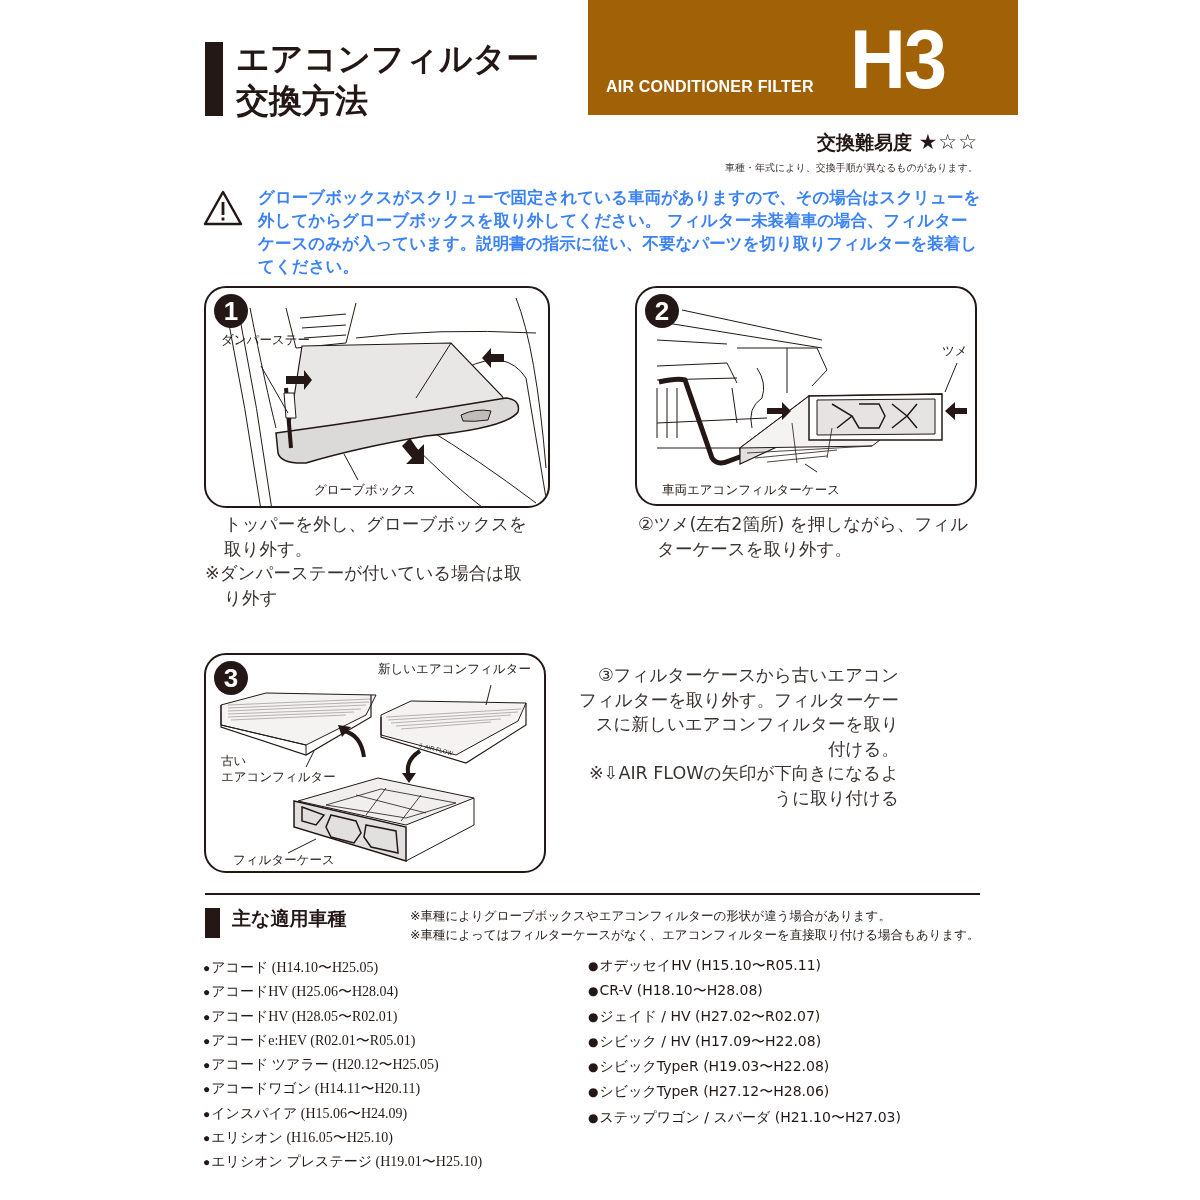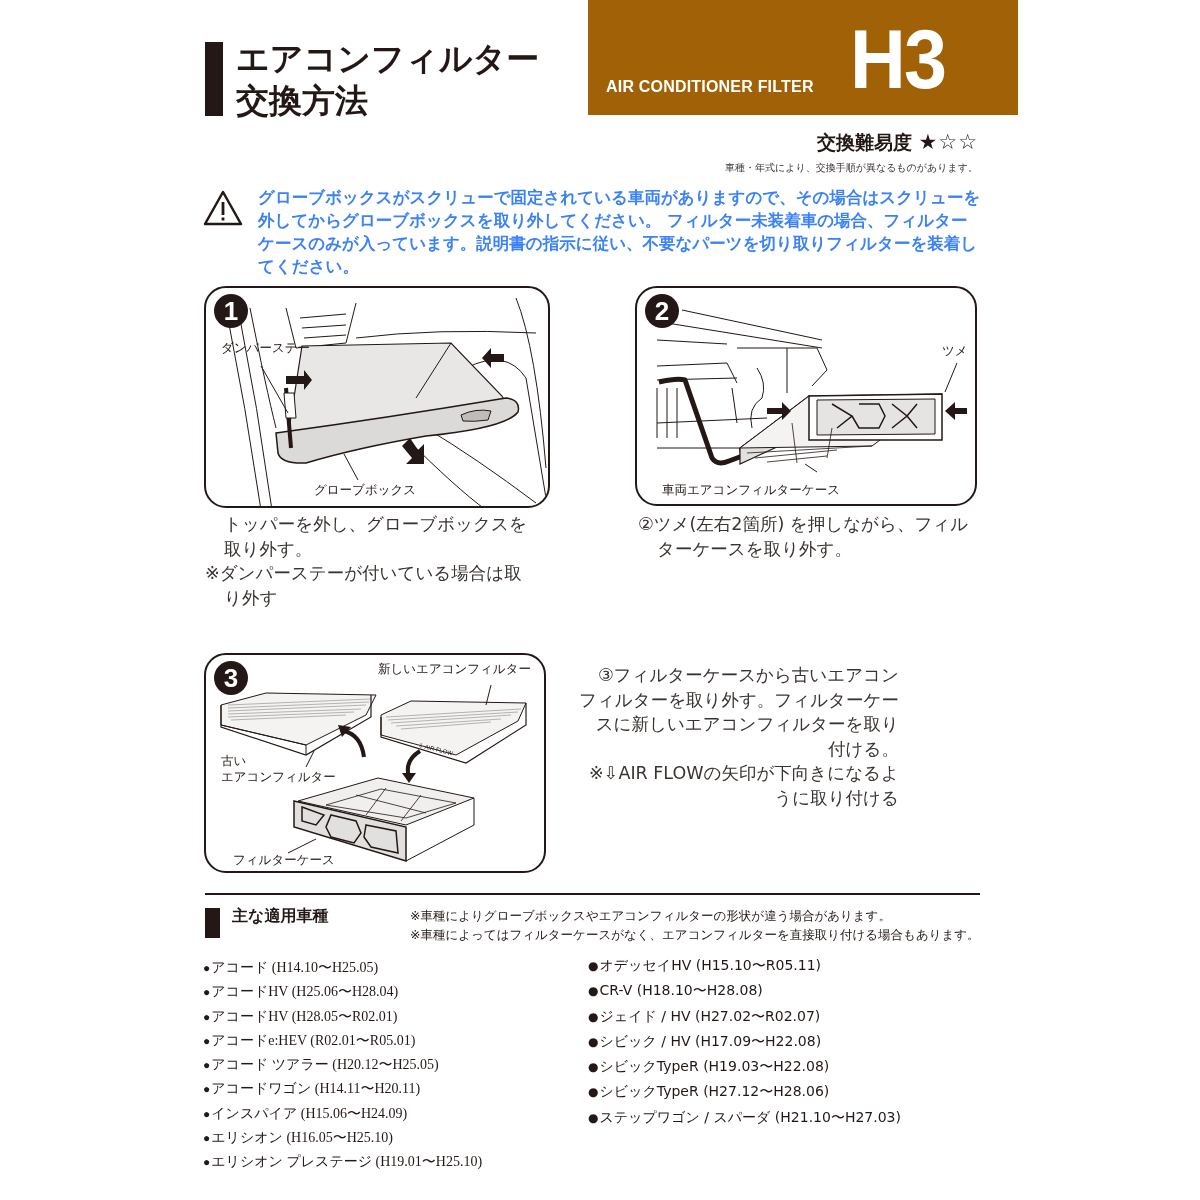--- a/index.html
+++ b/index.html
@@ -25,21 +25,21 @@
   .step-num { position: absolute; left: 8px; top: 6px; width: 34px; height: 34px; border-radius: 50%; background: #231815; color: #fff; font-family: "Liberation Sans", sans-serif; font-weight: bold; font-size: 26px; text-align: center; line-height: 34px; }
   .callout { position: absolute; font-size: 12.5px; color: #231815; white-space: nowrap; }
   .illus { position: absolute; left: 0; top: 0; }
 
   .step-text { position: absolute; font-size: 17.5px; line-height: 24.5px; color: #3a3330; }
   .step-text .line { display: block; white-space: nowrap; }
   .step-text .indent { padding-left: 19px; }
 
   .divider { position: absolute; left: 205px; top: 893px; width: 775px; height: 2px; background: #231815; }
   .models-bar { position: absolute; left: 205px; top: 908px; width: 15px; height: 30px; background: #231815; }
-  .models-title { position: absolute; left: 232px; top: 906px; font-size: 16px; font-weight: bold; }
+  .models-title { position: absolute; left: 232px; top: 906px; font-size: 19px; font-weight: bold; }
   .models-notes { position: absolute; left: 410px; top: 906px; font-size: 12.5px; line-height: 19px; color: #231815; white-space: nowrap; }
 
   .model-col { position: absolute; font-size: 14px; line-height: 24.3px; color: #231815; }
   .model-col .item { white-space: nowrap; }
   .model-col .bullet { font-size: 12px; margin-right: 1px; }
 </style>
 </head>
 <body>
 
 <div class="title-bar"></div>
@@ -91,21 +91,21 @@
     <path d="M255 127 Q270 120 285 123 L282 132 Q268 134 257 133 Z" fill="#bfbcba" stroke="#231815" stroke-width="1"></path>
     <path d="M80 100 L85 160" stroke="#231815" stroke-width="4"></path>
     <path d="M78 105 L88 105 L90 130 L80 130 Z" fill="#fff" stroke="#231815" stroke-width="1"></path>
     <path d="M80 88 L98 88 L98 82 L106 92 L98 102 L98 96 L80 96 Z" fill="#231815"></path>
     <path d="M298 66 L285 66 L285 60 L276 70 L285 80 L285 74 L298 74 Z" fill="#231815"></path>
     <path d="M196 158 L204 150 L212 162 L218 156 L218 176 L200 176 L206 170 Z" fill="#231815"></path>
     <path d="M55 78 L82 125" stroke="#231815" stroke-width="1"></path>
     <path d="M138 166 L152 192" stroke="#231815" stroke-width="1"></path>
   </svg>
   <div class="step-num">1</div>
-  <div class="callout" style="left:15px; top:44px;margin-top:8px;">ダンパーステー</div>
+  <div class="callout" style="left:15px; top:44px;">ダンパーステー</div>
   <div class="callout" style="left:108px; top:194px;">グローブボックス</div>
 </div>
 
 <div class="step-text" style="left:205px; top:512px;">
   <span class="line indent">トッパーを外し、グローブボックスを</span>
   <span class="line indent">取り外す。</span>
   <span class="line">※ダンパーステーが付いている場合は取</span>
   <span class="line indent">り外す</span>
 </div>
 

